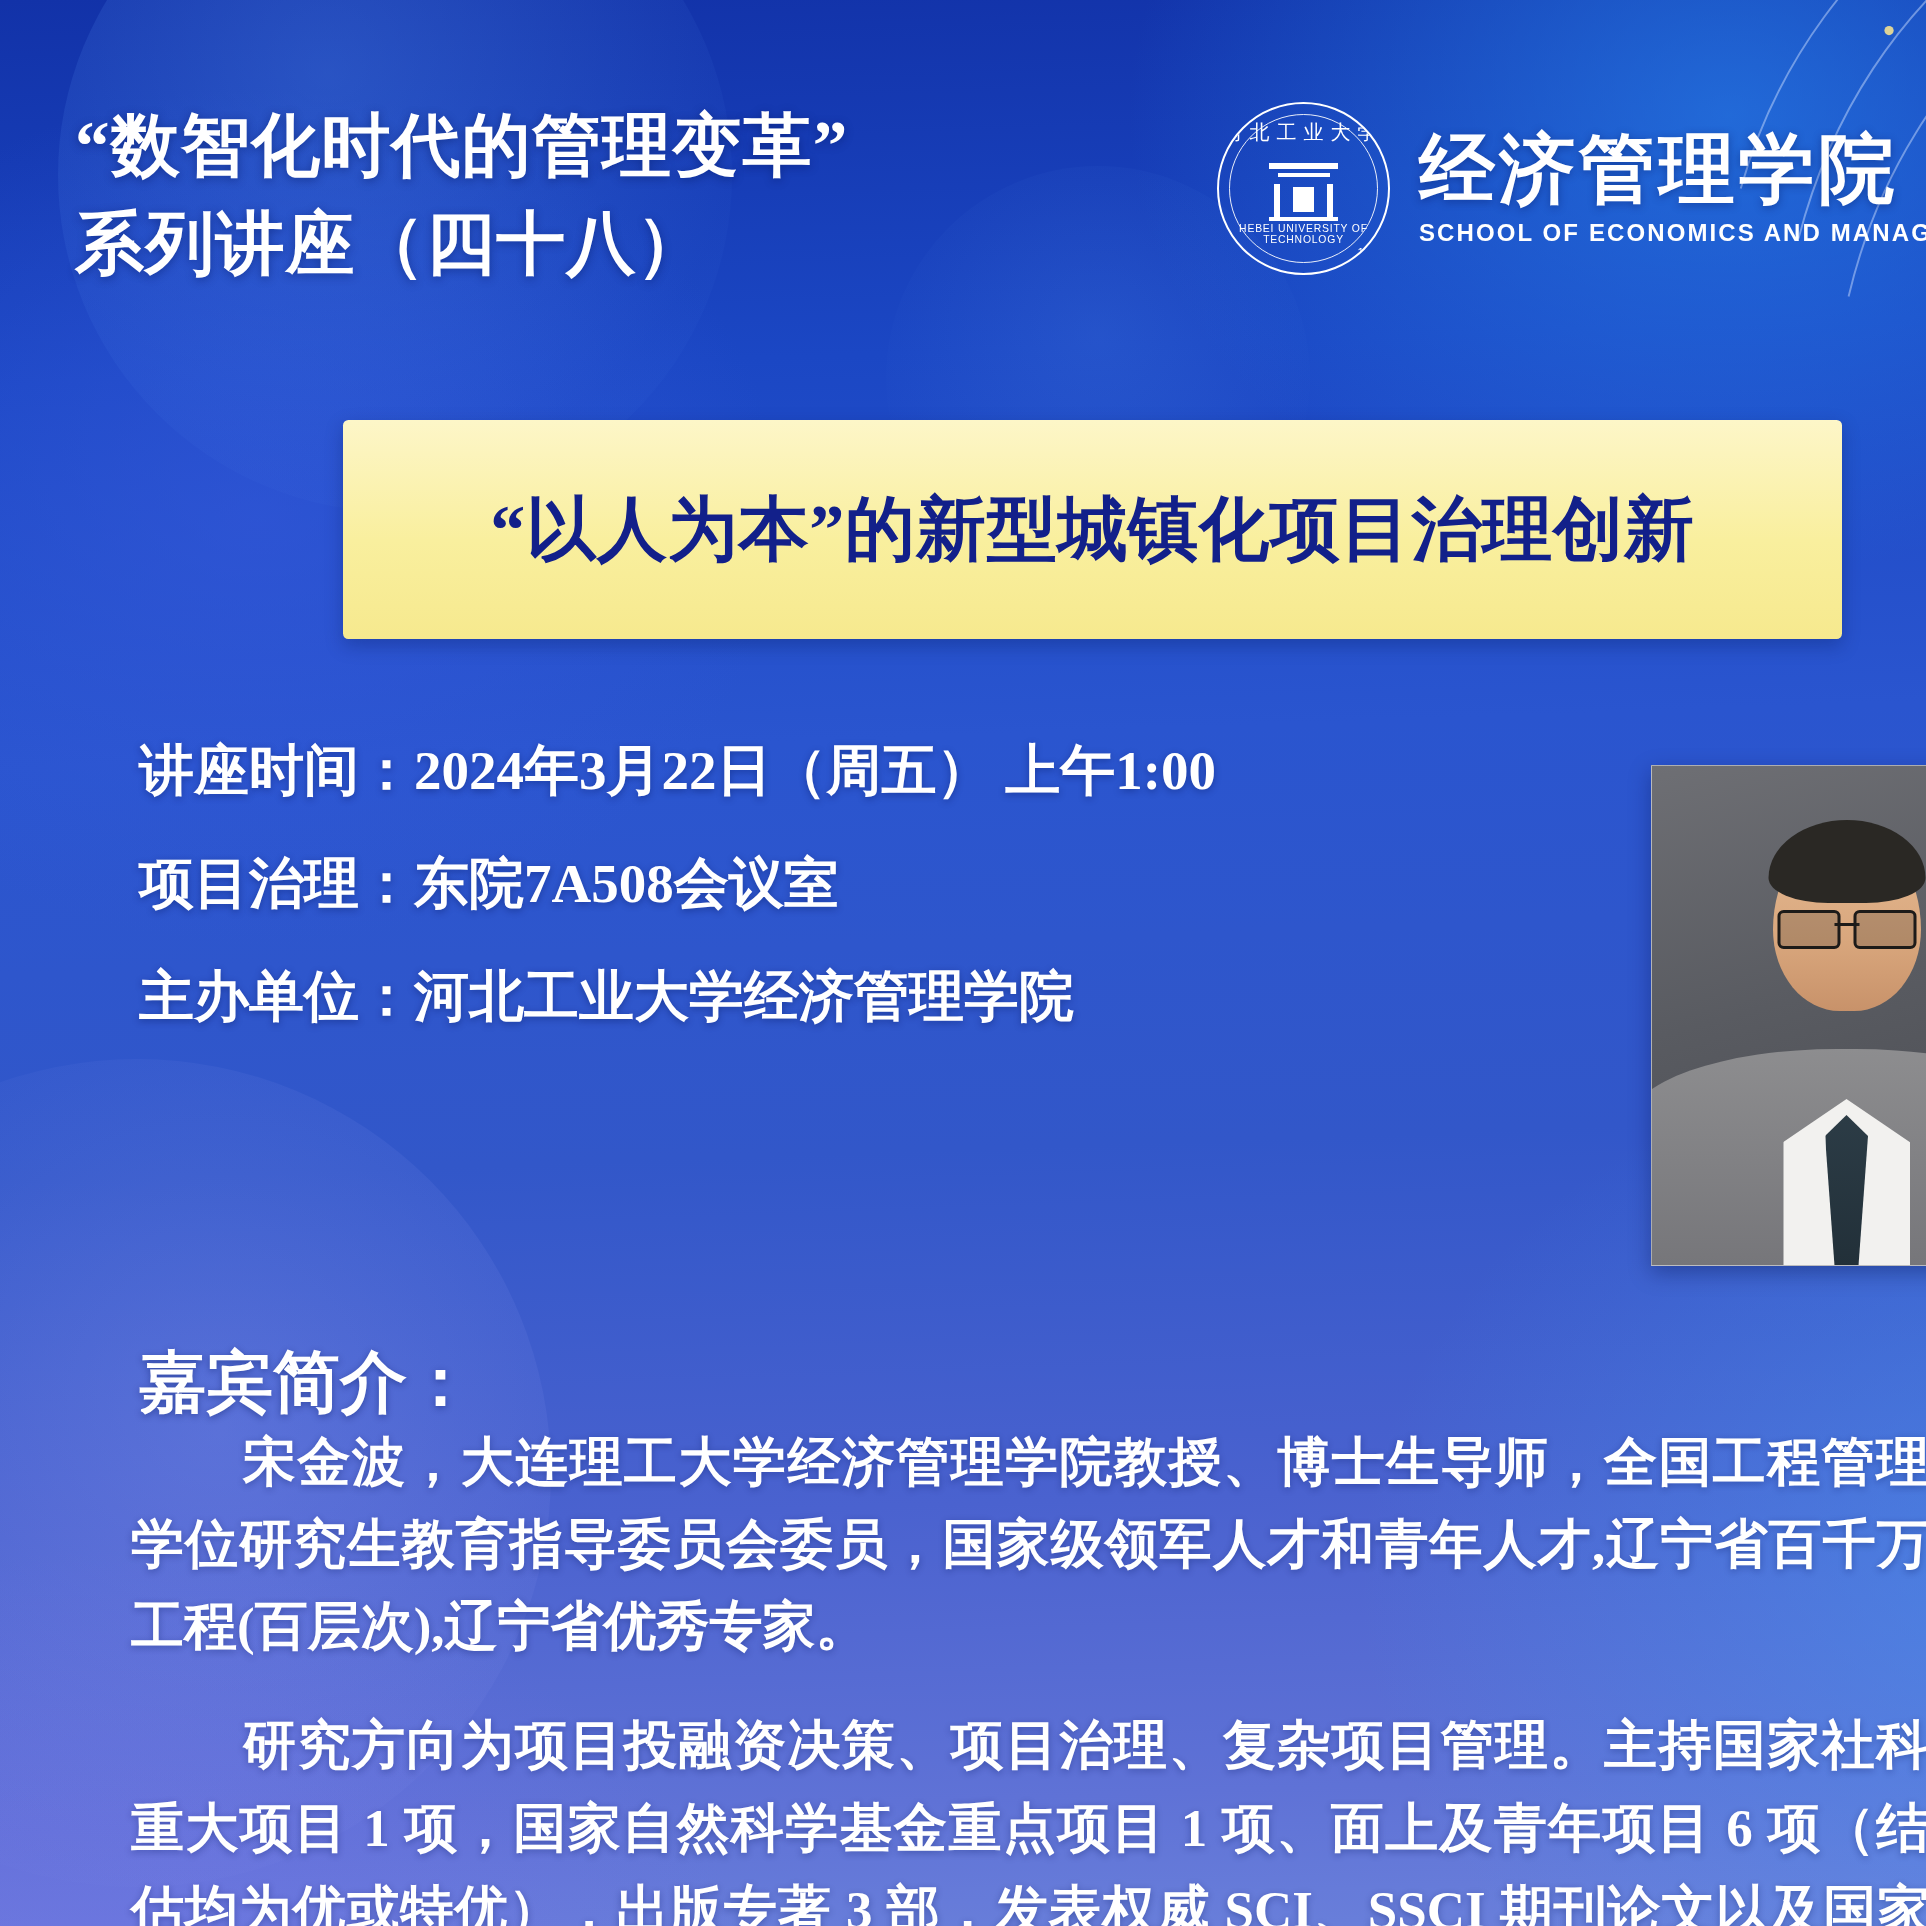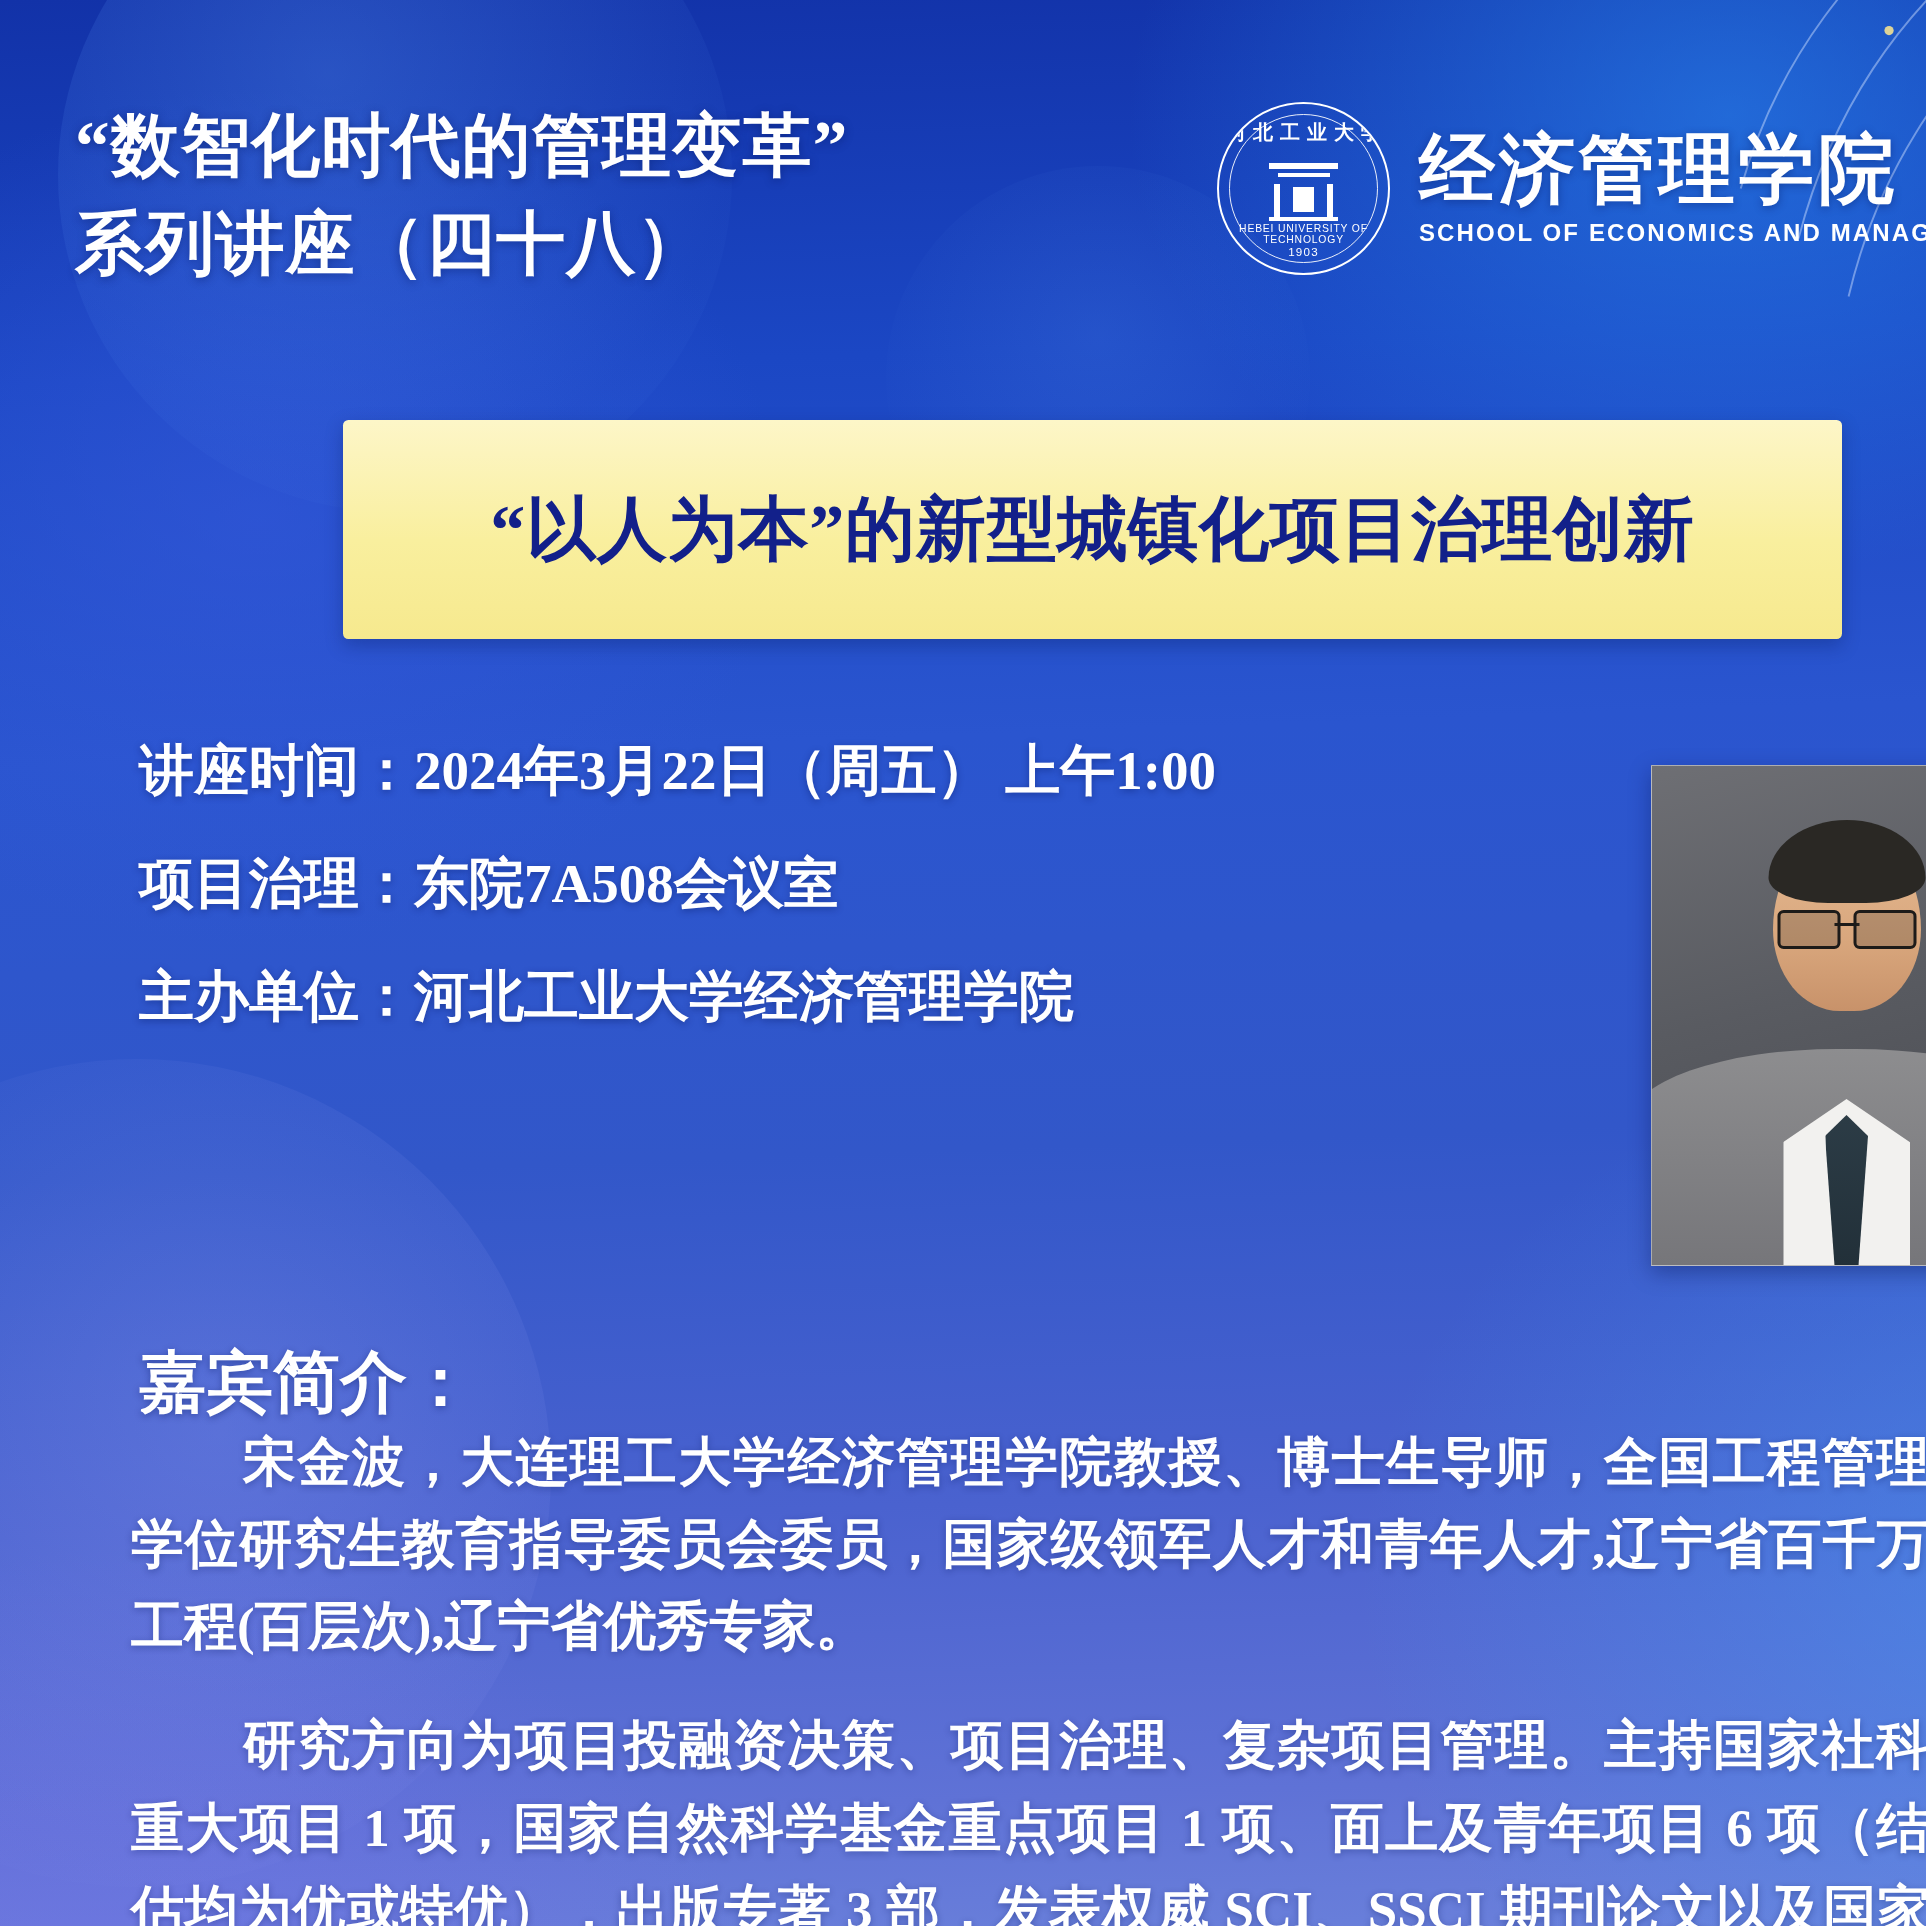--- a/index.html
+++ b/index.html
@@ -84,41 +84,41 @@
   .logo-seal .ring {
     position: absolute;
     left: 10px; top: 10px; right: 10px; bottom: 10px;
     border: 1.5px solid rgba(255,255,255,0.9);
     border-radius: 50%;
   }
   .logo-seal .seal-cn {
     position: absolute;
     top: 14.6px;
     width: 100%;
-    text-align: right;
+    text-align: center;
     color: #fff;
     font-size: 20px;
     letter-spacing: 7px;
-    font-weight: 700;
+    font-weight: 400;
   }
   .logo-seal .seal-en {
     position: absolute;
     bottom: 28.5px;
     width: 100%;
     text-align: center;
     color: #fff;
     font-size: 10.4px;
     letter-spacing: 0.8px;
     font-family: "Liberation Sans", sans-serif;
   }
   .logo-seal .seal-year {
     position: absolute;
     bottom: 15.4px;
     width: 100%;
-    text-align: center;
+    text-align: right;
     color: #fff;
     font-size: 11.6px;
     font-family: "Liberation Sans", sans-serif;
     letter-spacing: 1.2px;
   }
   .logo-seal .gate {
     position: relative;
     width: 69px;
     height: 58px;
     margin-top: 6.2px;

